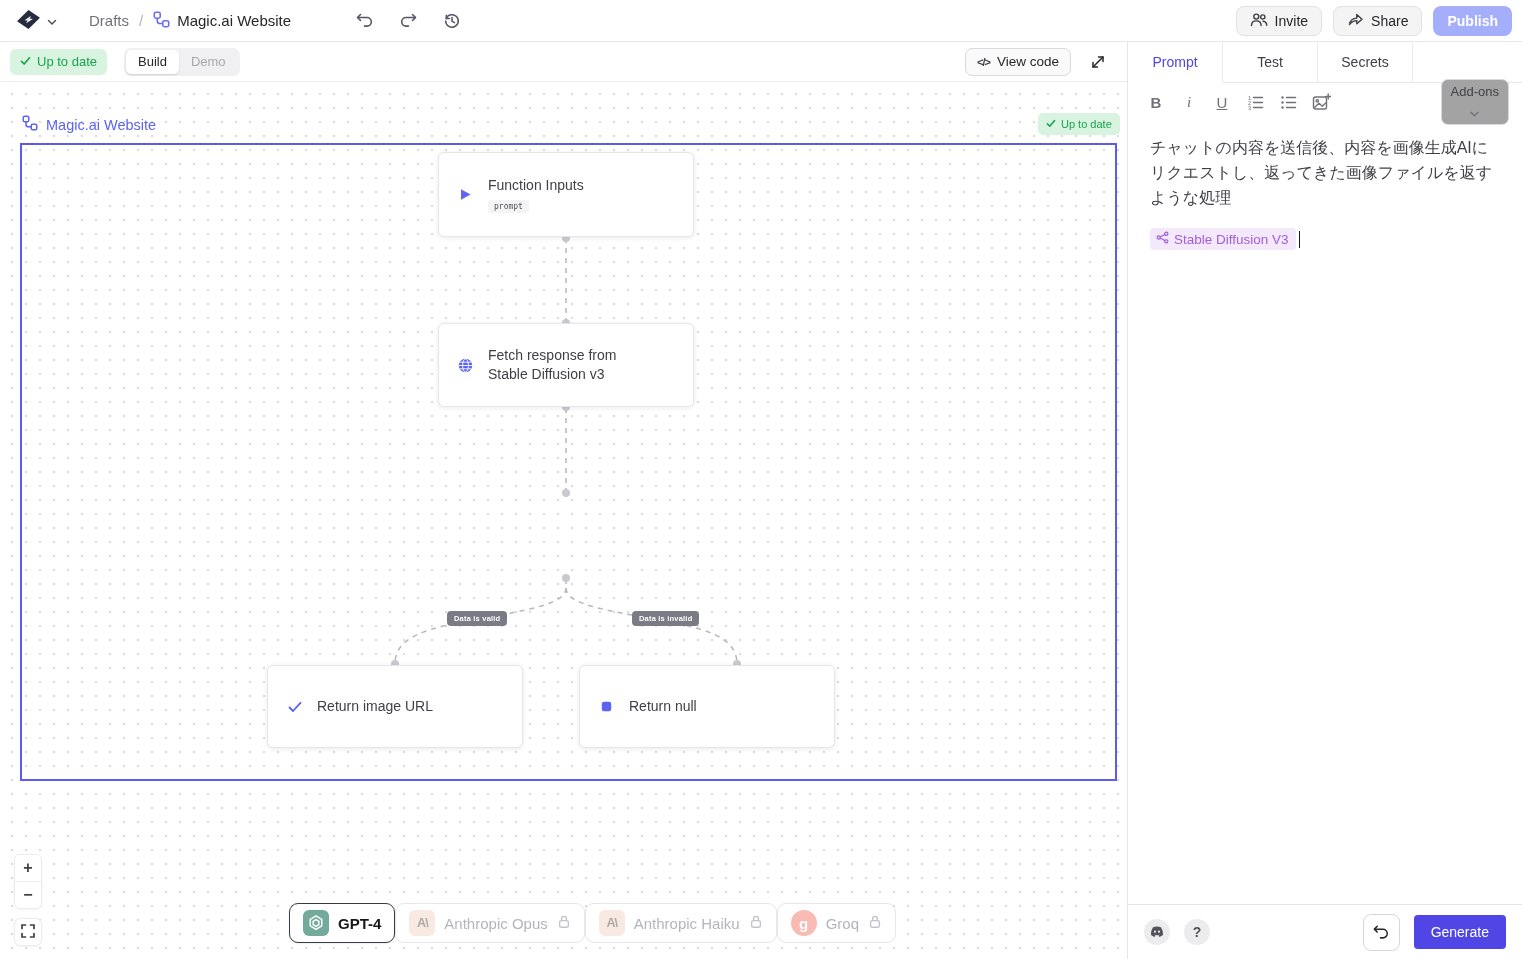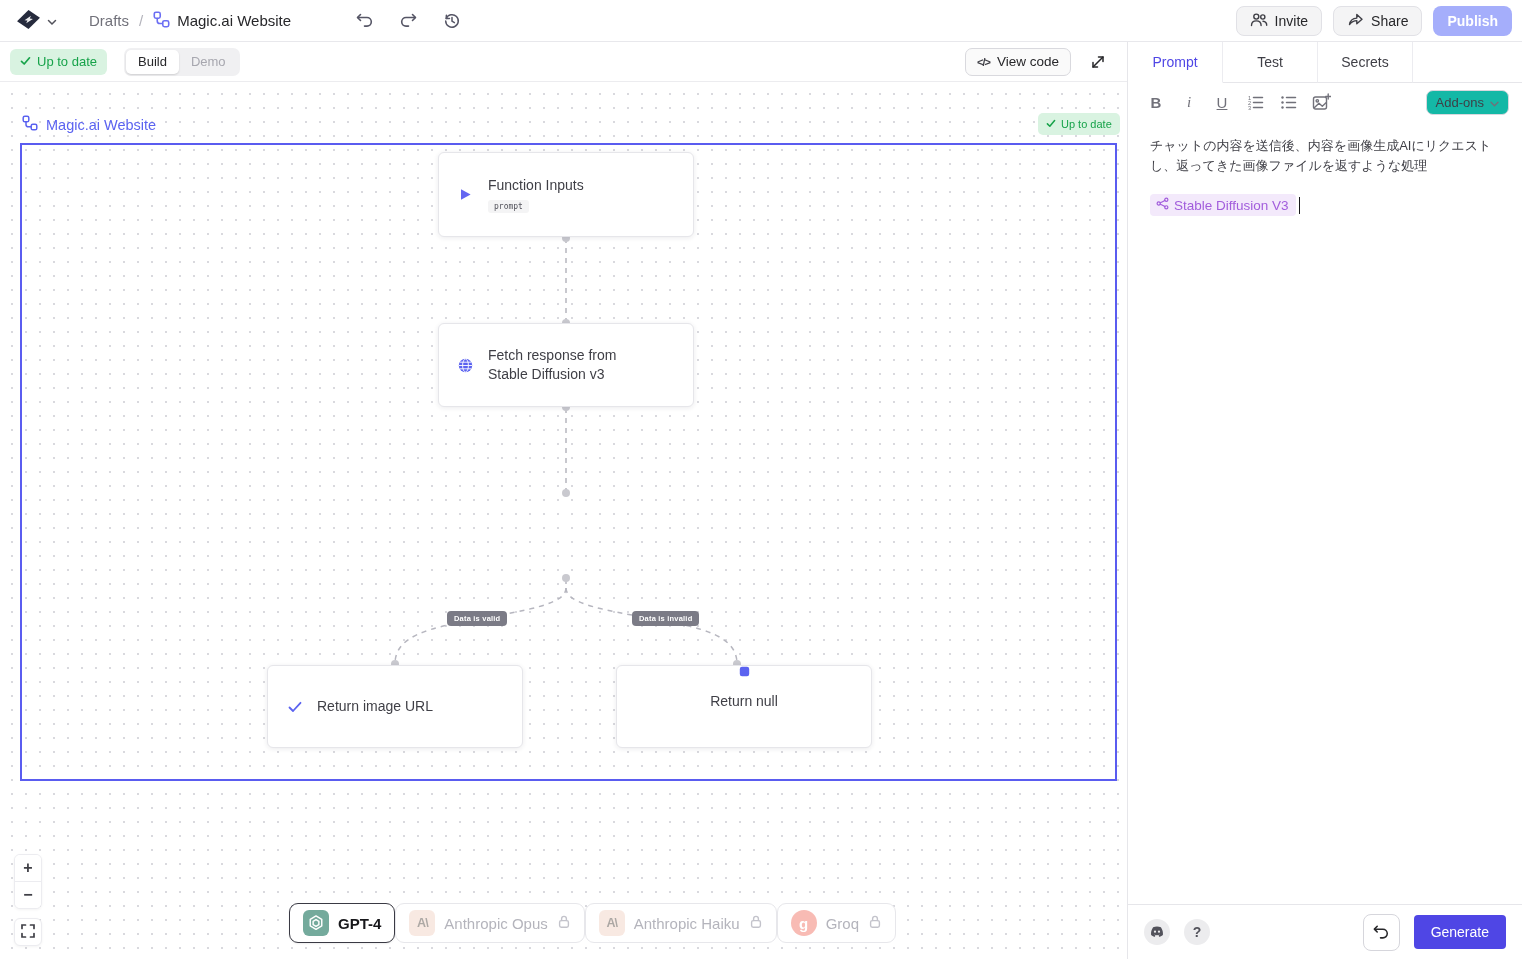--- a/index.html
+++ b/index.html
@@ -73,23 +73,23 @@
   .panel { width:395px; border-left:1px solid #e6e6ea; display:flex; flex-direction:column; background:#fff; }
   .tabs { display:flex; height:41px; }
   .tab { width:95px; display:flex; align-items:center; justify-content:center; font-size:14px; color:#3f3f46; border-right:1px solid #ececf0; border-bottom:1px solid #e6e6ea; cursor:pointer; }
   .tab.active { color:#4f46e5; font-weight:500; border-bottom-color:#fff; }
   .tab-filler { flex:1; border-bottom:1px solid #e6e6ea; }
   .fmt-toolbar { height:38px; display:flex; align-items:center; padding:0 13px; gap:3px; }
   .fmt-btn { width:30px; height:28px; display:flex; align-items:center; justify-content:center; background:none; border:none; color:#71717a; cursor:pointer; font-size:15px; font-family:inherit; }
   .fmt-b { font-weight:700; }
   .fmt-i { font-style:italic; font-family:"Liberation Serif", serif; }
   .fmt-u { text-decoration:underline; }
-  .addons-btn { margin-left:auto; display:flex; align-items:center; gap:6px; border:1px solid #d8d8de; border-radius:7px; padding:4px 9px; background:#14b8a6; font-size:13px; color:#3f3f46; cursor:pointer; font-family:inherit; }
+  .addons-btn { margin-left:auto; display:flex; align-items:center; gap:6px; border:1px solid #d8d8de; border-radius:7px; padding:4px 9px; background:#a3a3a3; font-size:13px; color:#3f3f46; cursor:pointer; font-family:inherit;flex-direction:column; }
   .panel-content { flex:1; padding:15px 22px; }
-  .prompt-text { font-size:13px; line-height:1.55; color:#3f3f46; }
+  .prompt-text { font-size:16px; line-height:1.55; color:#3f3f46; }
   .chip-row { margin-top:18px; display:flex; align-items:center; }
   .chip { display:inline-flex; align-items:center; gap:5px; background:#f3e9fb; color:#a25ddc; padding:3px 7px 3px 6px; border-radius:4px; font-size:13.5px; cursor:pointer; }
   .caret { width:1.5px; height:17px; background:#18181b; margin-left:3px; }
   .panel-footer { height:55px; border-top:1px solid #e6e6ea; display:flex; align-items:center; padding:0 16px; }
   .circle-icon { width:26px; height:26px; border-radius:50%; background:#ececee; color:#52525b; display:flex; align-items:center; justify-content:center; font-weight:700; font-size:14px; border:none; cursor:pointer; margin-right:14px; font-family:inherit; }
   .reset-btn { margin-left:auto; width:37px; height:37px; border:1px solid #d6d6dc; border-radius:8px; background:#fff; display:flex; align-items:center; justify-content:center; cursor:pointer; }
   .generate-btn { height:34px; padding:0 17px; margin-left:14px; background:#4f46e5; color:#fff; border:none; border-radius:4px; font-size:14px; font-weight:500; cursor:pointer; font-family:inherit; }
 </style>
 </head>
 <body>
@@ -271,21 +271,21 @@
 
       <div class="node" style="left:267px; top:583px; height:83px;">
         <span class="node-icon">
           <svg width="14" height="12" viewBox="0 0 14 12" fill="none" stroke="#5b63f0" stroke-width="1.8" stroke-linecap="round" stroke-linejoin="round">
               <path d="M1.5 6.5 L5 10 L12.5 1.8"></path>
             </svg>
         </span>
         <span class="node-title">Return image URL</span>
       </div>
 
-      <div class="node" style="left:616px; top:583px; height:83px;flex-direction:column;">
+      <div class="node" style="left:579px; top:583px; height:83px;">
         <span class="node-icon">
           <svg width="11" height="11" viewBox="0 0 11 11">
               <rect x="0.8" y="0.8" width="9.4" height="9.4" rx="2.2" fill="#5b63f0"></rect>
             </svg>
         </span>
         <span class="node-title">Return null</span>
       </div>
 
       <div class="edge-label" style="left:447px; top:529px;">Data is valid</div>
       <div class="edge-label" style="left:632px; top:529px;">Data is invalid</div>

